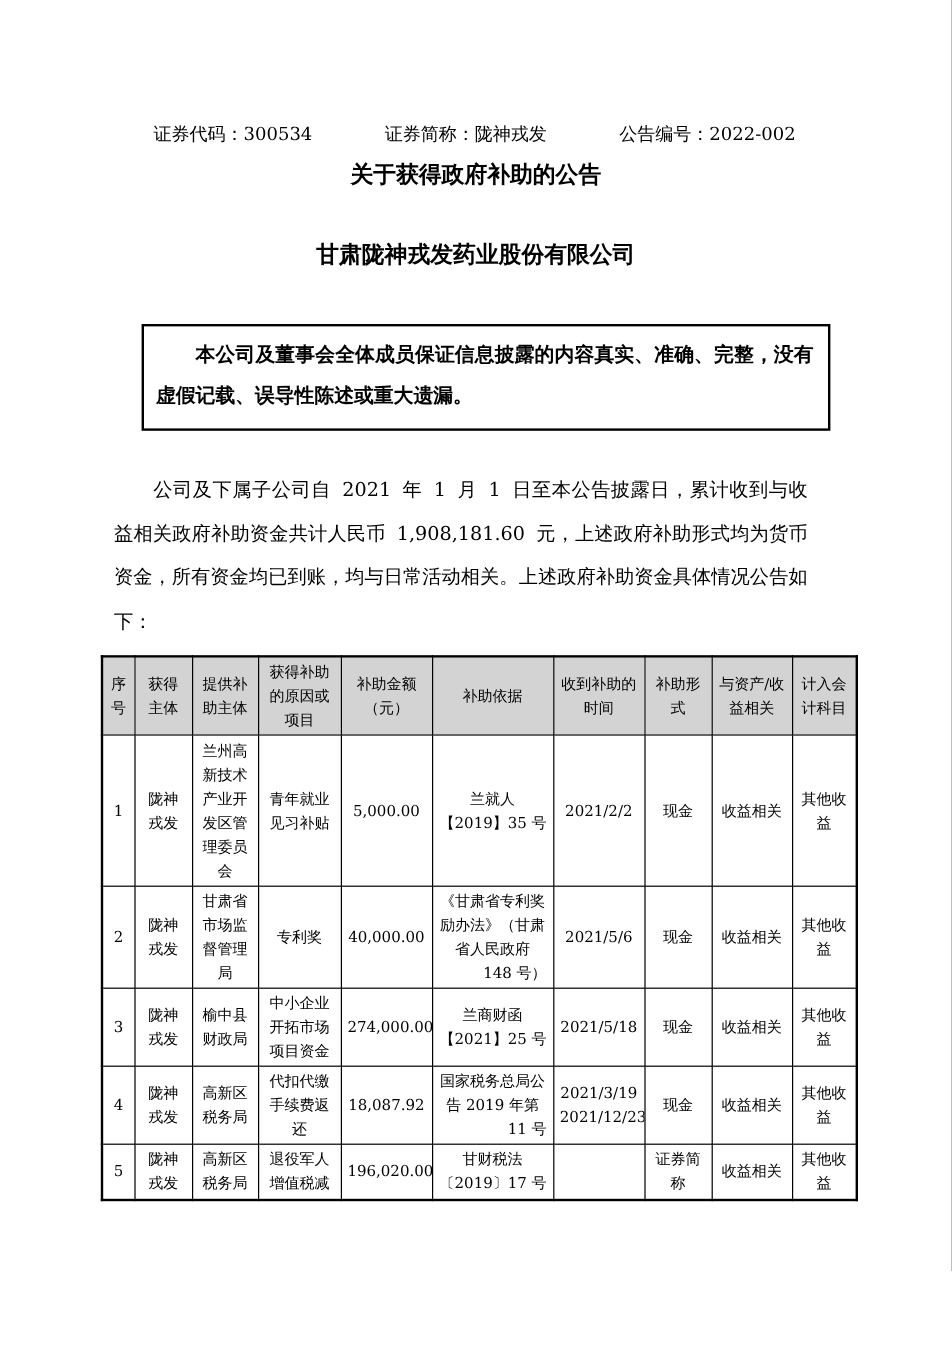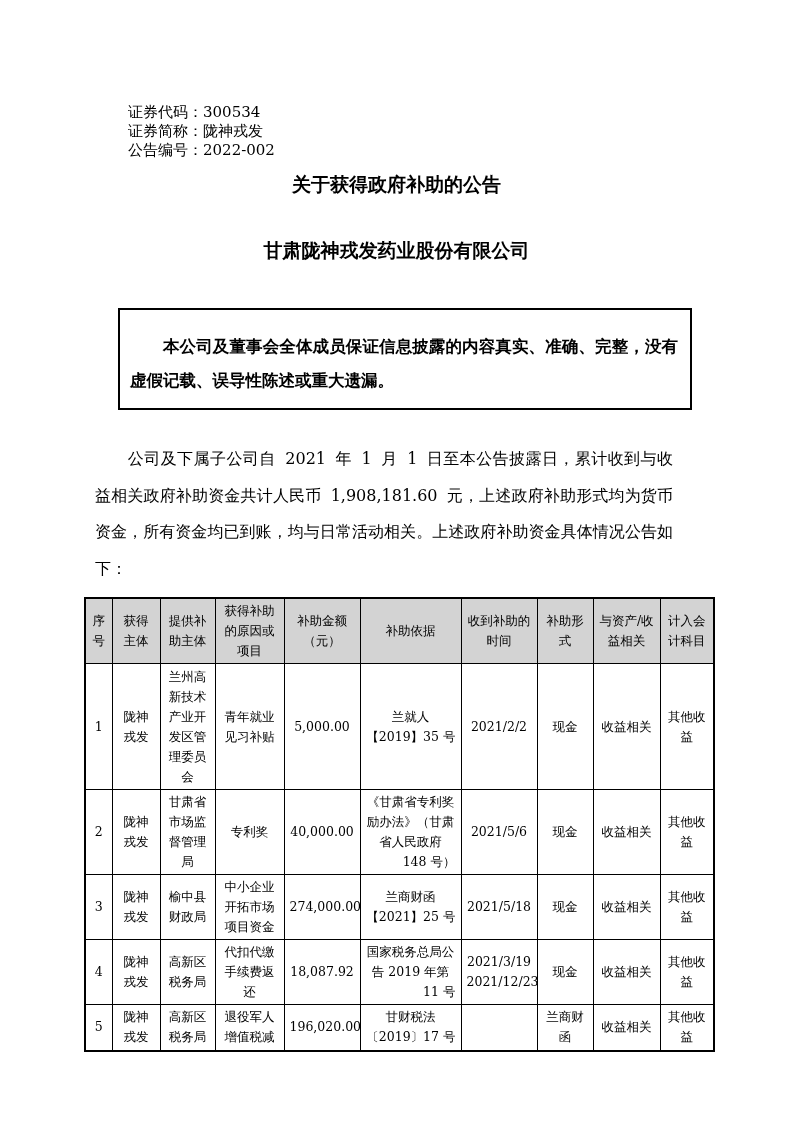--- a/index.html
+++ b/index.html
@@ -4,28 +4,28 @@
 <style>
   html,body{margin:0;padding:0;background:#888;}
   .page{
     width:793px;height:1122px;background:#ffffff;position:relative;
     font-family:"DejaVu Serif","Liberation Serif",serif;color:#000;
     overflow:hidden;
   }
   .meta-row{
     display:flex;justify-content:space-between;
     margin:0 130px 0 128px;padding-top:103px;
-    font-size:15px;line-height:19px;flex-direction:column;
+    font-size:15px;line-height:19px;
   }
   .title{ text-align:center;font-weight:bold;font-size:19px;line-height:26px;margin:0; }
   .title-1{ margin-top:40px; }
   .title-2{ margin-top:11px; }
   .notice-box{
     box-sizing:border-box;margin:45px 0 0 118px;width:574px;
-    border:2px solid #000;padding:20px 12px 10px 10px;
+    border:2px solid #000;padding:7px 12px 10px 10px;
   }
   .notice-box p{
     margin:0;font-weight:bold;font-size:16.5px;line-height:34px;
     text-indent:2em;text-align:justify;word-spacing:2px;
   }
   .body-p{
     margin:31px 120px 0 95px;font-size:16px;line-height:36.5px;
     text-indent:2.05em;text-align:justify;word-spacing:4px;
   }
   .section-heading{
@@ -163,20 +163,20 @@
         <td>其他收益</td>
       </tr>
       <tr class="r5">
         <td>5</td>
         <td class="jt jt2">陇神戎发</td>
         <td class="jt jt3">高新区税务局</td>
         <td class="jt jt4">退役军人增值税减</td>
         <td>196,020.00</td>
         <td class="dep">甘财税法〔2019〕17 号</td>
         <td></td>
-        <td>兰商财函</td>
+        <td>证券简称</td>
         <td>收益相关</td>
         <td>其他收益</td>
       </tr>
     </tbody>
   </table>
 
 </div>
 
 </body></html>

